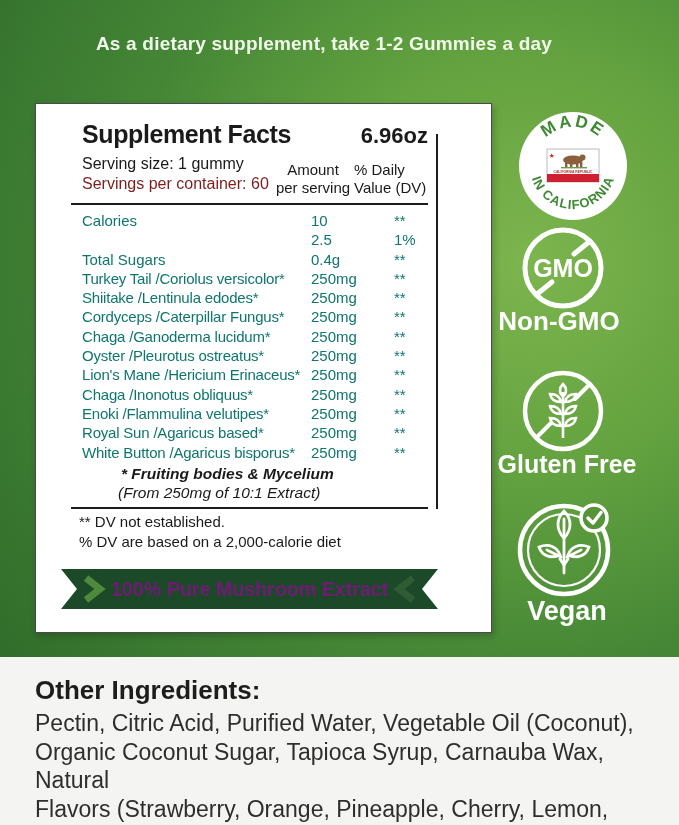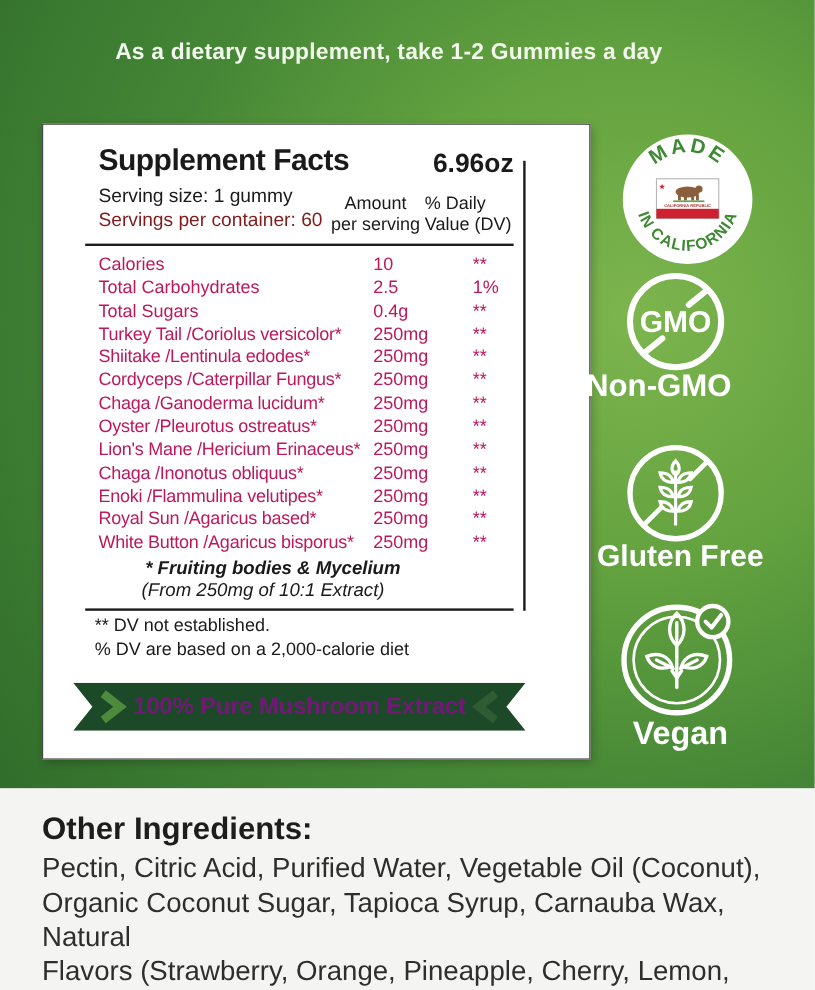--- a/index.html
+++ b/index.html
@@ -20,40 +20,40 @@
   .sf-weight{position:absolute;left:300px;top:19px;width:92px;text-align:right;font-size:22px;font-weight:bold;color:#1a1a1a;}
   .sf-serving1{position:absolute;left:46px;top:51px;font-size:16px;color:#1a1a1a;}
   .sf-serving2{position:absolute;left:46px;top:71px;font-size:16px;color:#7f1d1d;}
   .hdr-amount{position:absolute;left:230px;top:57px;width:94px;text-align:center;font-size:15px;line-height:18px;color:#1a1a1a;}
   .hdr-dv{position:absolute;left:318px;top:57px;font-size:15px;line-height:18px;color:#1a1a1a;}
   .rule{position:absolute;left:35px;width:357px;height:2px;background:#1c1c1c;}
   .rule1{top:99px;} .rule2{top:403px;}
   .vline{position:absolute;left:400px;top:30px;width:2px;height:375px;background:#1c1c1c;}
 
   .rows{position:absolute;left:46px;top:108px;width:350px;}
-  .row{position:relative;height:19.3px;font-size:15px;color:#be185d;white-space:nowrap;}
+  .row{position:relative;height:19.3px;font-size:15px;color:#0f766e;white-space:nowrap;}
   .r-name{font-weight:normal;letter-spacing:-.2px;}
   .row.plain .r-name{font-weight:normal;letter-spacing:0;}
   .r-sub{font-weight:normal;letter-spacing:-.2px;}
   .r-amt{position:absolute;left:229px;top:0;}
   .r-dv{position:absolute;left:312px;top:0;}
 
   .fn1{position:absolute;left:85px;top:361px;font-size:15.5px;font-style:italic;font-weight:600;color:#1a1a1a;}
   .fn2{position:absolute;left:82px;top:380px;font-size:15.5px;font-style:italic;color:#1a1a1a;}
   .dvnote1{position:absolute;left:43px;top:409px;font-size:15px;color:#1a1a1a;}
   .dvnote2{position:absolute;left:43px;top:429px;font-size:15px;color:#1a1a1a;}
 
   
   .ribbon{position:absolute;left:25px;top:465px;width:377px;height:40px;}
   .ribbon-label{position:absolute;left:0;top:0;width:100%;height:40px;line-height:40px;text-align:center;
     color:#701a75;font-size:20px;font-weight:bold;letter-spacing:-.2px;}
 
   
   .badge-label{position:absolute;text-align:center;color:#ffffff;font-weight:bold;}
-  .lbl-nongmo{left:475px;top:306px;width:148px;font-size:26px;}
+  .lbl-nongmo{left:485px;top:306px;width:148px;font-size:26px;}
   .lbl-gluten{left:486px;top:450px;width:162px;font-size:25px;}
   .lbl-vegan{left:493px;top:596px;width:148px;font-size:27px;}
   .badge-svg{position:absolute;}
 
   
   .bottom-area{position:absolute;left:0;top:657px;width:679px;height:168px;background:#f4f4f2;}
   .oi-heading{position:absolute;left:35px;top:18px;font-size:26px;font-weight:bold;color:#1d1d1d;}
   .oi-body{position:absolute;left:35px;top:52px;width:620px;font-size:23px;line-height:28.5px;color:#2e2e2e;}
 </style>
 </head>
@@ -81,21 +81,21 @@
     <div class="rule rule1"></div>
     <div class="vline"></div>
     <div class="rows">
   <div class="row plain">
     <span class="r-name">Calories</span><span class="r-sub"></span>
     <span class="r-amt">10</span>
     <span class="r-dv">**</span>
   </div>
 
   <div class="row plain">
-    <span class="r-name">Total Carbohydrates</span><span class="r-sub"></span>
+    <span class="r-sub"></span>
     <span class="r-amt">2.5</span>
     <span class="r-dv">1%</span>
   </div>
 
   <div class="row plain">
     <span class="r-name">Total Sugars</span><span class="r-sub"></span>
     <span class="r-amt">0.4g</span>
     <span class="r-dv">**</span>
   </div>
 

